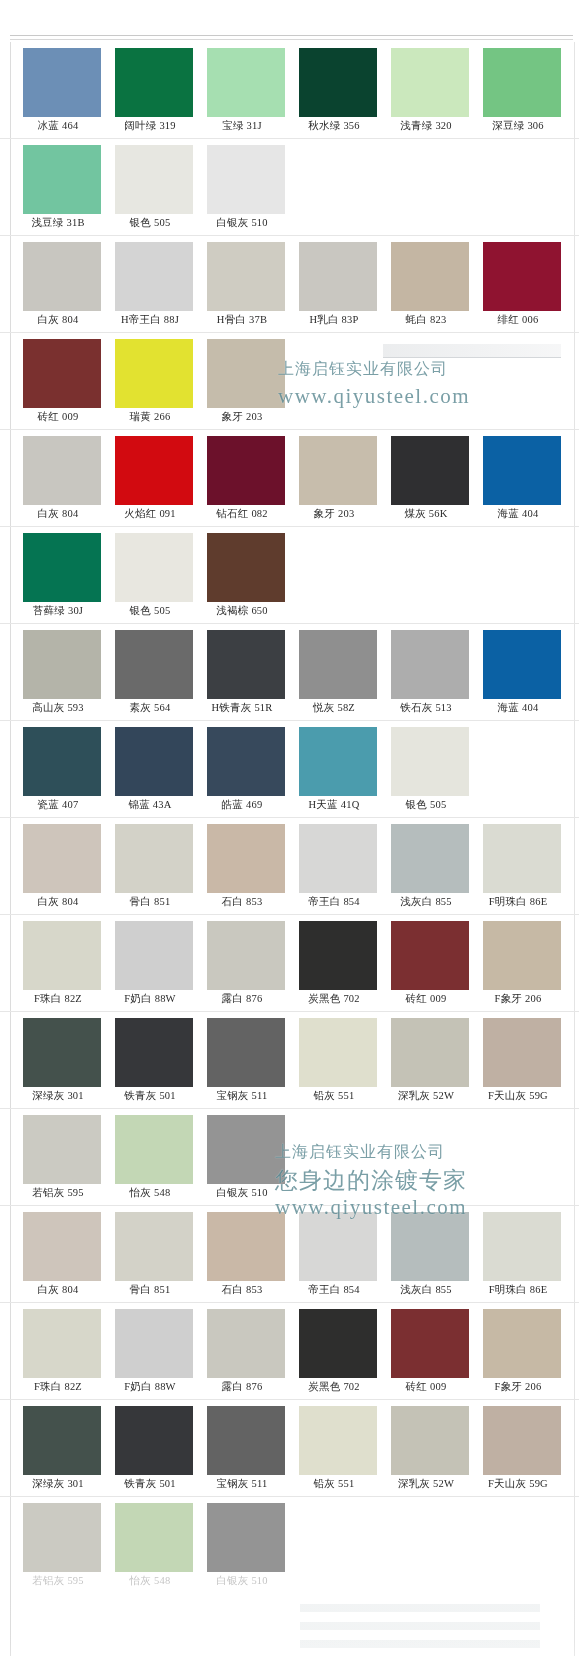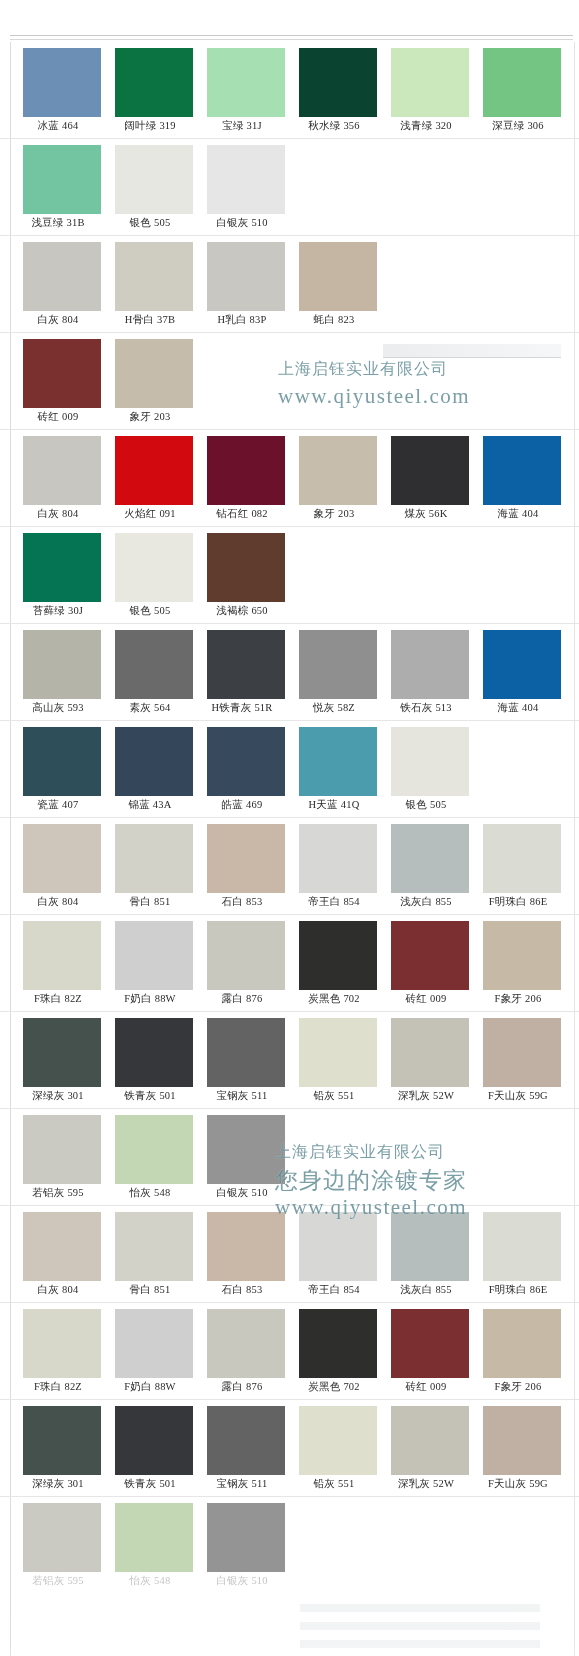--- a/index.html
+++ b/index.html
@@ -248,38 +248,50 @@
           <div class="cell empty"></div>
         </div>
       </div>
       <div class="row">
         <div class="cells">
           <div class="cell">
             <div class="chip" style="background: rgb(200, 198, 192);"></div>
             <div class="label"><span>白灰</span><span class="code">804</span></div>
           </div>
           <div class="cell">
+            <div class="chip" style="background: rgb(212, 212, 212);"></div>
+            <div class="label"><span>H帝王白</span><span class="code">88J</span></div>
+          </div>
+          <div class="cell">
             <div class="chip" style="background: rgb(207, 204, 194);"></div>
             <div class="label"><span>H骨白</span><span class="code">37B</span></div>
           </div>
           <div class="cell">
             <div class="chip" style="background: rgb(201, 199, 193);"></div>
             <div class="label"><span>H乳白</span><span class="code">83P</span></div>
           </div>
           <div class="cell">
             <div class="chip" style="background: rgb(196, 182, 163);"></div>
             <div class="label"><span>蚝白</span><span class="code">823</span></div>
           </div>
+          <div class="cell">
+            <div class="chip" style="background: rgb(143, 19, 48);"></div>
+            <div class="label"><span>绯红</span><span class="code">006</span></div>
+          </div>
         </div>
       </div>
       <div class="row">
         <div class="cells">
           <div class="cell">
             <div class="chip" style="background: rgb(122, 48, 47);"></div>
             <div class="label"><span>砖红</span><span class="code">009</span></div>
+          </div>
+          <div class="cell">
+            <div class="chip" style="background: rgb(226, 226, 48);"></div>
+            <div class="label"><span>瑞黄</span><span class="code">266</span></div>
           </div>
           <div class="cell">
             <div class="chip" style="background: rgb(197, 188, 171);"></div>
             <div class="label"><span>象牙</span><span class="code">203</span></div>
           </div>
           <div class="cell empty"></div>
           <div class="cell empty"></div>
           <div class="cell empty"></div>
         </div>
       </div>

